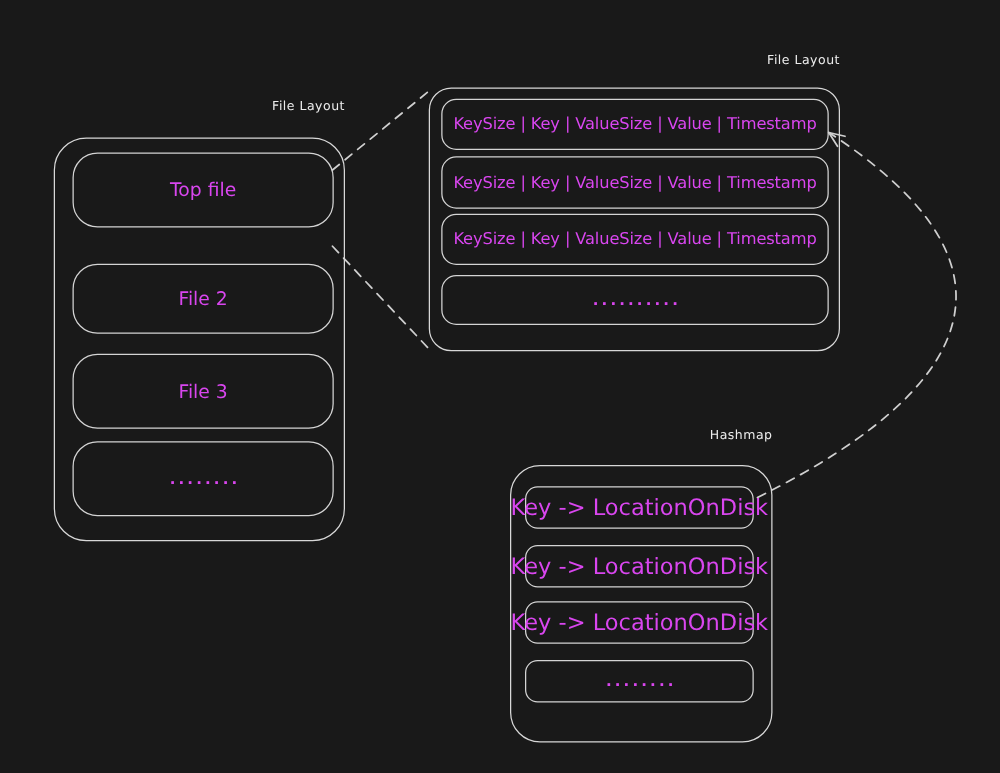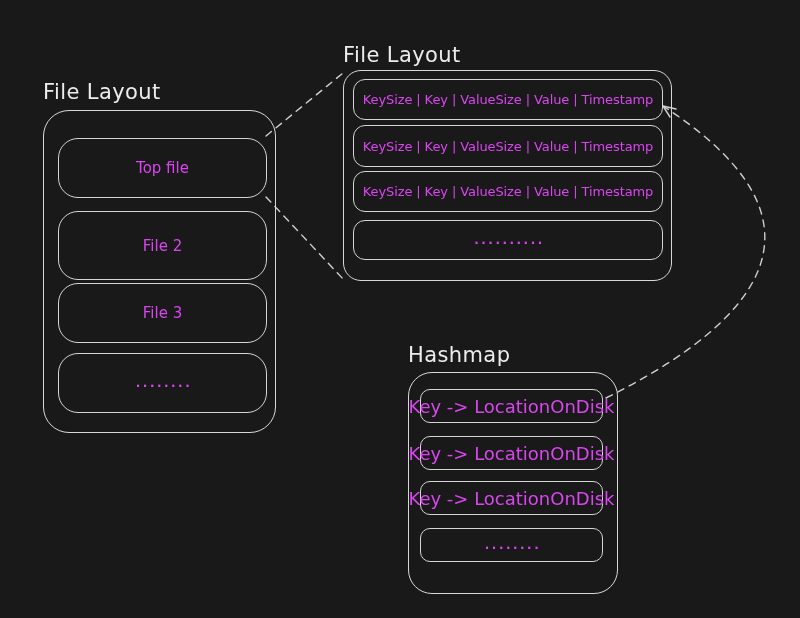--- a/index.html
+++ b/index.html
@@ -5,21 +5,21 @@
   html,body { margin:0; padding:0; background:#191919; }
   .stage {
     position:relative; width:800px; height:618px; overflow:hidden;
     background:#191919; color:#ececec;
     font-family:"DejaVu Sans", sans-serif;
   }
   .connectors { position:absolute; left:0; top:0; pointer-events:none; }
   .dash  { stroke:#cfcfcf; stroke-width:1.4; fill:none; stroke-dasharray:7 6; stroke-linecap:round; }
   .solid { stroke:#cfcfcf; stroke-width:1.4; fill:none; stroke-linecap:round; stroke-linejoin:round; }
   .title {
-    position:absolute; text-align:left; font-size:21px;
+    position:absolute; text-align:right; font-size:10px;
     letter-spacing:0.4px; color:#ececec; white-space:nowrap;
   }
   .box {
     position:absolute; border:1.6px solid #d8d8d8; box-sizing:border-box;
     background:transparent;
   }
   .row {
     position:absolute; border:1.5px solid #d4d4d4; box-sizing:border-box;
     display:flex; align-items:center; justify-content:center;
     white-space:nowrap; color:#d946ef; background:transparent;
@@ -37,22 +37,22 @@
   <svg class="connectors" width="800" height="618" viewBox="0 0 800 618">
     <path class="dash" d="M266,136 L343,73"></path>
     <path class="dash" d="M266,197 L344,280"></path>
     <path class="dash" d="M606,398 Q892,255 663,106"></path>
     <path class="solid" d="M676,109 L663,106 L670,117"></path>
   </svg>
 
   <div>
     <div class="title" style="left:43px; top:80px; width:233px;">File Layout</div>
     <div class="box" style="left:43px; top:110px; width:233px; height:323px; border-radius:26px;"></div>
-    <div class="row disk-row" style="left:58px; top:138px; width:209px; height:60px;">Top file</div>
-    <div class="row disk-row" style="left:58px; top:211px; width:209px; height:69px;">File 2</div>
+    <div class="row disk-row" style="left:58px; top:122px; width:209px; height:60px;">Top file</div>
+    <div class="row disk-row" style="left:58px; top:211px; width:209px; height:56px;">File 2</div>
     <div class="row disk-row" style="left:58px; top:283px; width:209px; height:60px;">File 3</div>
     <div class="row disk-row dots" style="left:58px; top:353px; width:209px; height:60px;">........</div>
   </div>
 
   <div>
     <div class="title" style="left:343px; top:43px; width:329px;">File Layout</div>
     <div class="box" style="left:343px; top:70px; width:329px; height:211px; border-radius:18px;"></div>
     <div class="row file-row" style="left:353px; top:79px; width:310px; height:41px;">KeySize | Key | ValueSize | Value | Timestamp</div>
     <div class="row file-row" style="left:353px; top:125px; width:310px; height:42px;">KeySize | Key | ValueSize | Value | Timestamp</div>
     <div class="row file-row" style="left:353px; top:171px; width:310px; height:41px;">KeySize | Key | ValueSize | Value | Timestamp</div>

